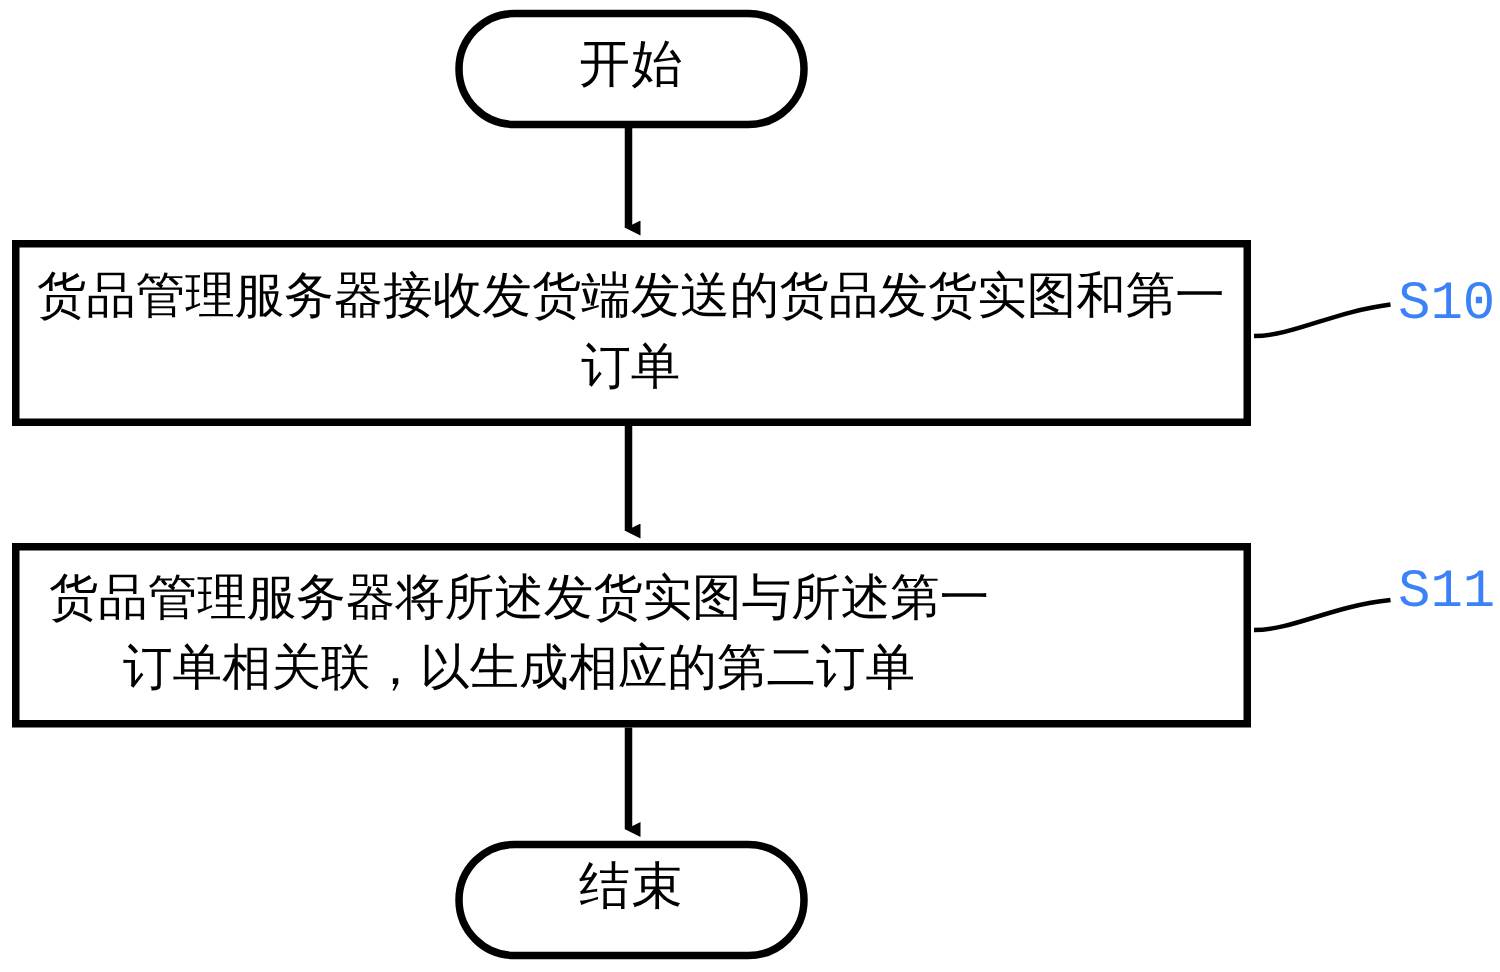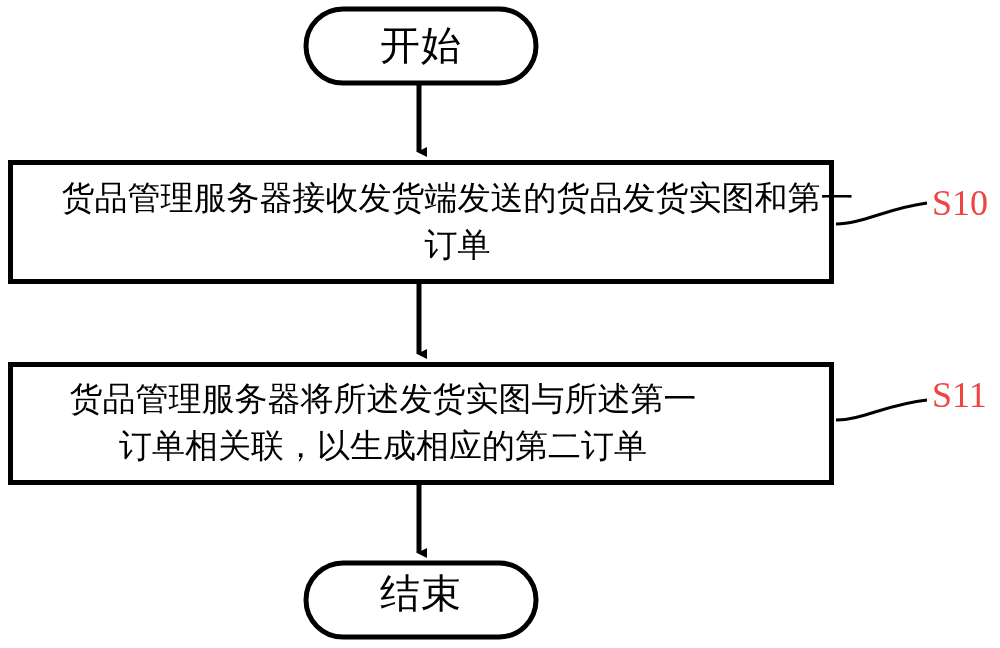--- a/index.html
+++ b/index.html
@@ -28,34 +28,34 @@
     align-items: center;
     justify-content: center;
     text-align: center;
     color: #000000;
     font-family: "Liberation Serif", "DejaVu Serif", serif;
     line-height: 1.42;
     white-space: pre-wrap;
     pointer-events: none;
   }
   .terminal-label {
-    font-size: 40px;
+    font-size: 34px;
     letter-spacing: 1px;
+    font-family: Liberation Mono, monospace;
   }
   .process-label {
     font-size: 33px;
     letter-spacing: 0px;
     padding: 0 14px;
     box-sizing: border-box;
-    margin-left: 37px;
   }
   .step-tag {
     position: absolute;
-    color: #ef4444;
-    font-family: Liberation Serif, serif;
+    color: #3b82f6;
+    font-family: Liberation Mono, monospace;
     font-size: 36px;
     line-height: 1;
     white-space: nowrap;
   }
   
   #start-node-text { left: 305px; top: 8px;  width: 232px; height: 76px; }
   #end-node-text   { left: 305px; top: 562px; width: 232px; height: 64px; }
   #step1-text      { left: 8px;   top: 160px; width: 825px; height: 123px; }
   #step2-text      { left: 8px;   top: 362px; width: 676px; height: 122px; }
   #step1-tag       { left: 932px; top: 185px; }

